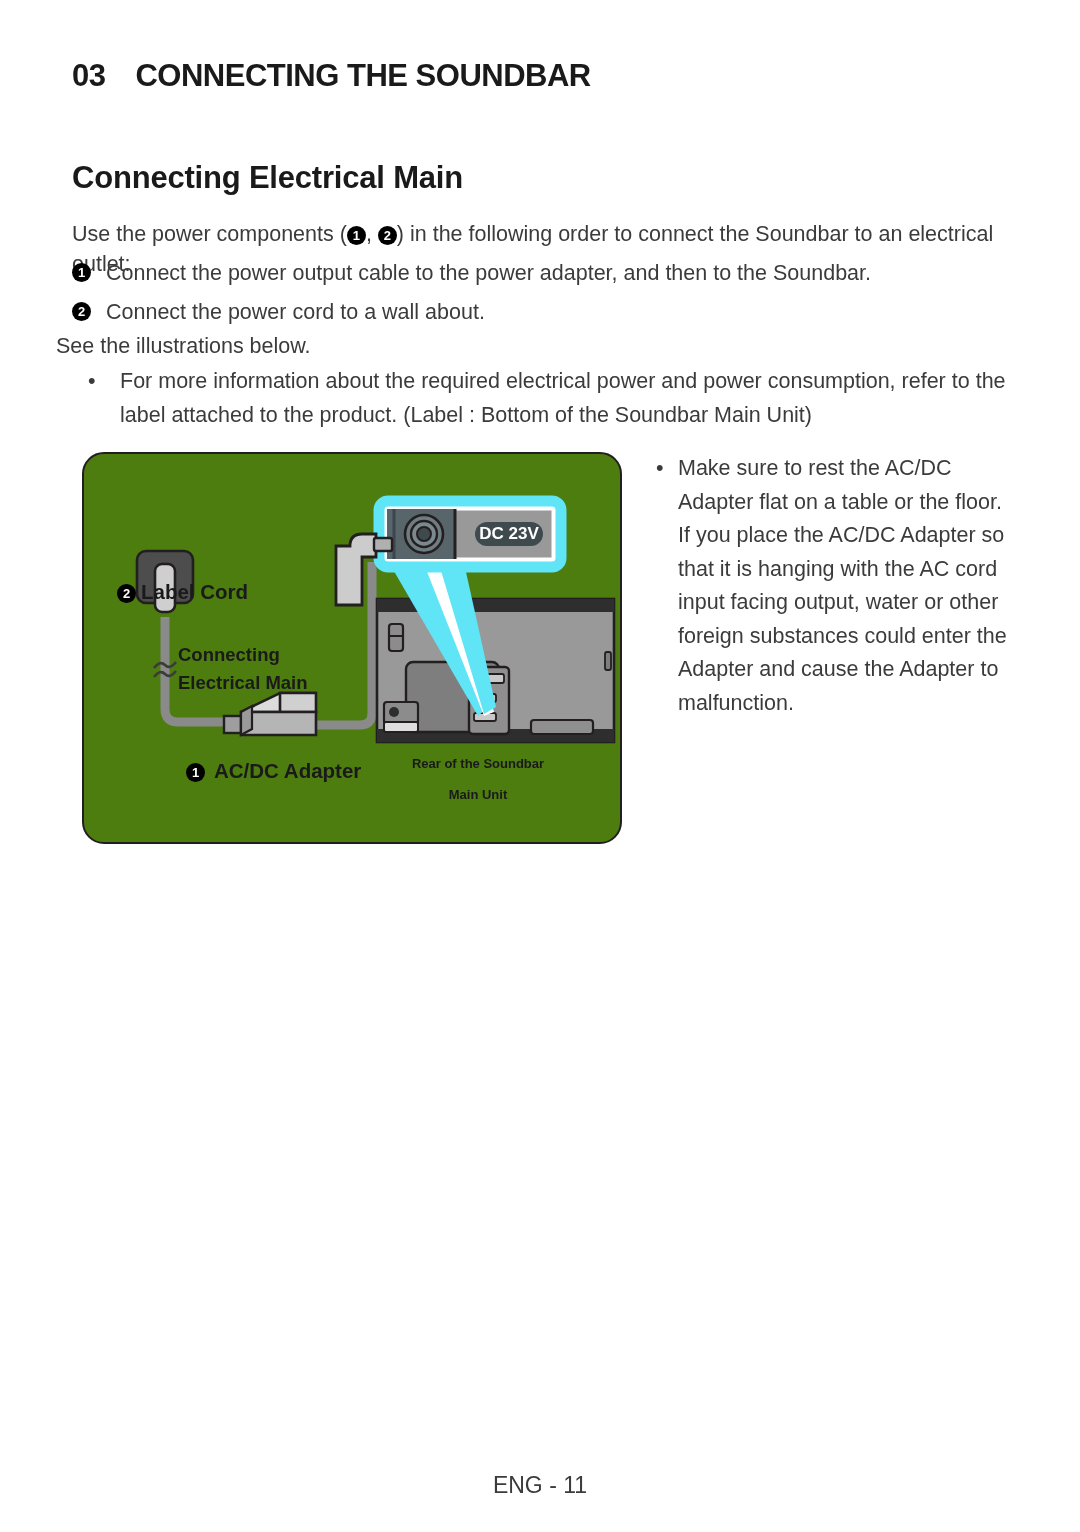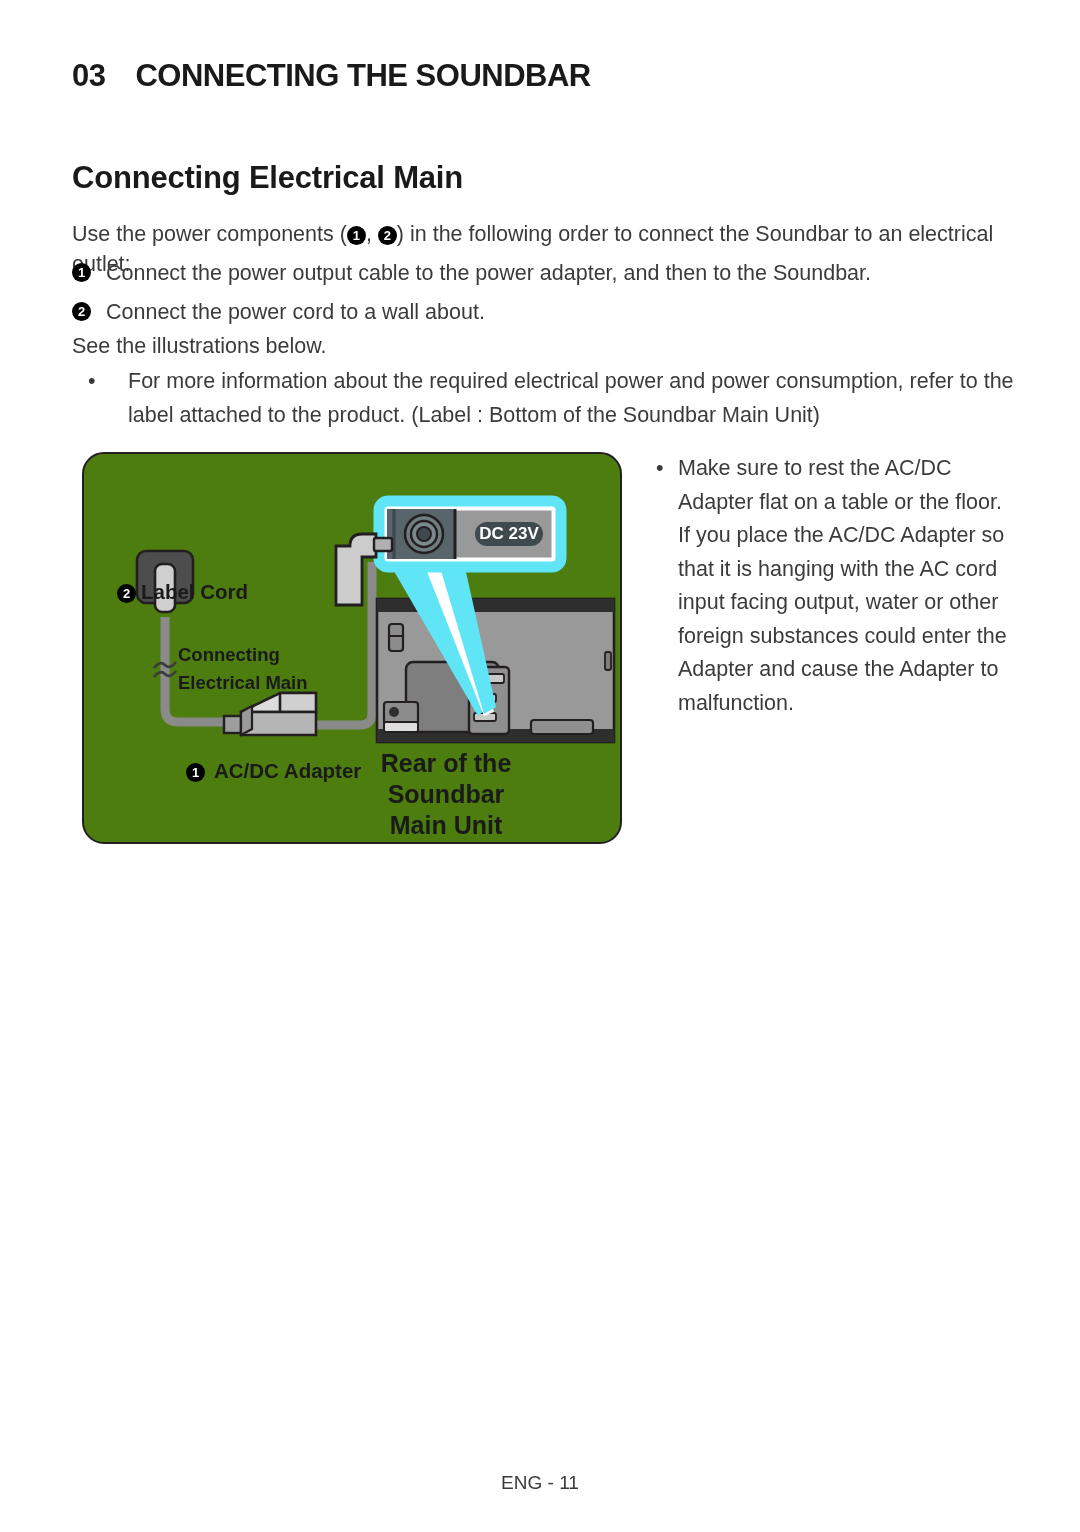--- a/index.html
+++ b/index.html
@@ -58,21 +58,21 @@
     left: 72px;
     width: 944px;
     font-size: 21.5px;
     line-height: 30px;
     color: #3b3b3b;
   }
   .step-1 { top: 258px; }
   .step-2 { top: 297px; }
   .see-below {
     position: absolute;
-    left: 72px;
+    left: 56px;
     top: 331px;
     font-size: 21.5px;
     line-height: 30px;
     color: #3b3b3b;
   }
 
   .note-left {
     position: absolute;
     left: 88px;
     top: 364px;
@@ -81,21 +81,21 @@
     line-height: 34px;
     color: #3b3b3b;
   }
   .note-left .bullet-dot {
     position: absolute;
     left: 0;
     top: 0;
   }
   .note-left .note-text {
     display: block;
-    margin-left: 40px;
+    margin-left: 32px;
   }
 
   
   .circ {
     display: inline-block;
     width: 19px;
     height: 19px;
     line-height: 19px;
     border-radius: 50%;
     background: #000000;
@@ -177,36 +177,36 @@
   }
 
   .lbl-adapter {
     left: 186px;
     top: 759px;
     font-size: 20.5px;
   }
   .lbl-adapter .circ { margin-right: 9px; }
 
   .lbl-rear {
-    left: 351px;
+    left: 383px;
     top: 748px;
     width: 190px;
     text-align: center;
-    font-size: 25px;
+    font-size: 13px;
     line-height: 31px;
   }
 
   
   .footer {
     position: absolute;
     left: 0;
     top: 1472px;
     width: 1080px;
     text-align: center;
-    font-size: 19px;
+    font-size: 23px;
     color: #3b3b3b;
   }
 </style>
 </head>
 <body>
 
 <div class="chapter-title">
   <span class="num">03</span><span>CONNECTING THE SOUNDBAR</span>
 </div>
 

